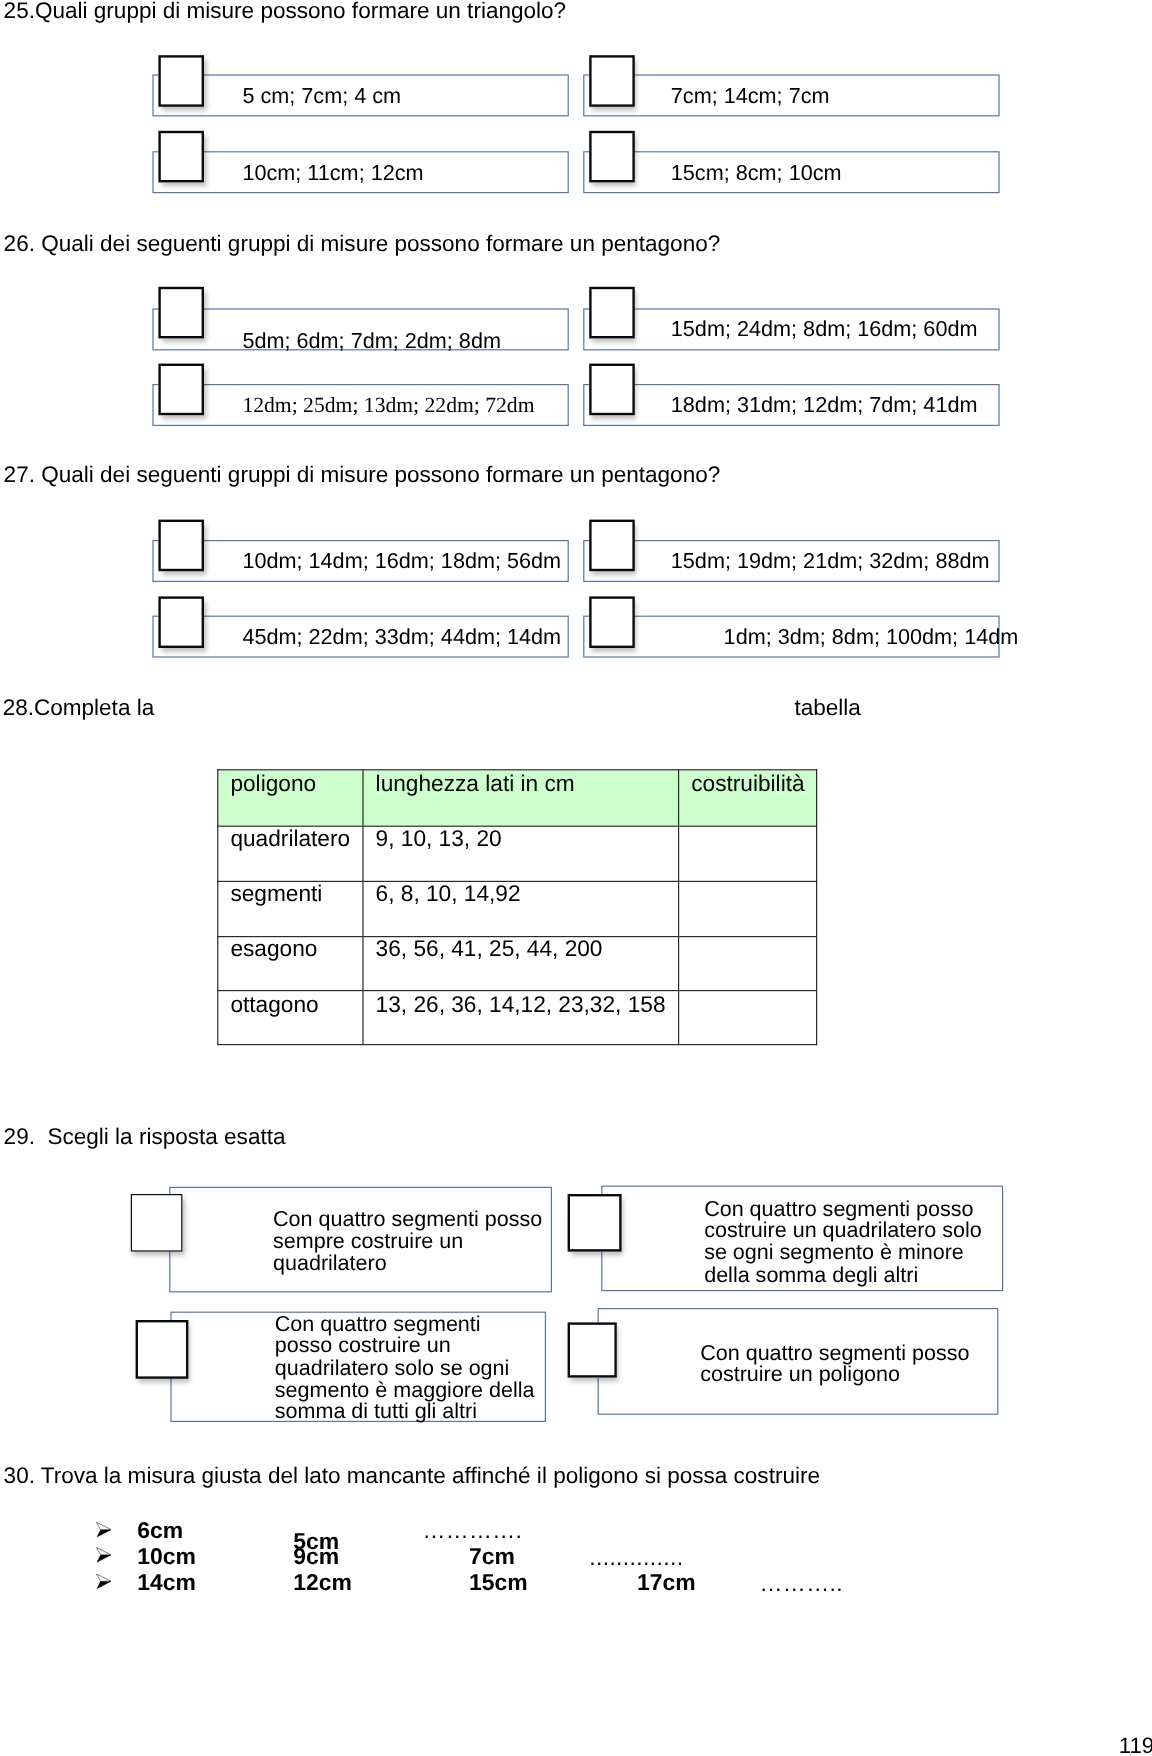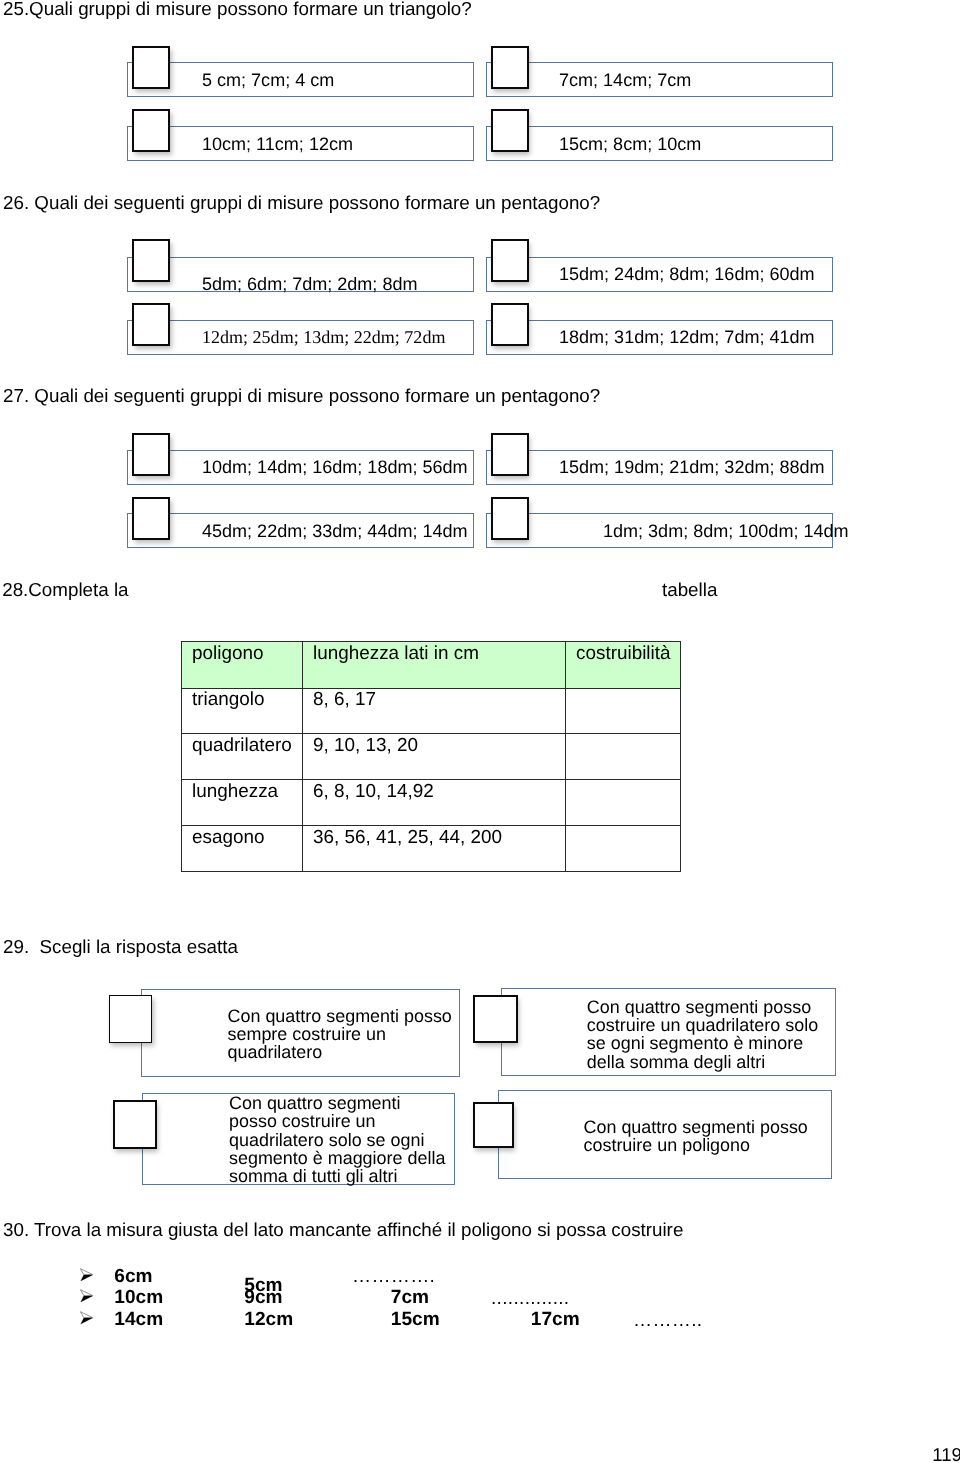--- a/index.html
+++ b/index.html
@@ -88,38 +88,38 @@
       <col style="width:263px">
       <col style="width:115px">
     </colgroup>
  <tbody>
       <tr class="hdr">
   <td style="height:46.5px">poligono</td>
   <td style="height:46.5px">lunghezza lati in cm</td>
   <td style="height:46.5px">costruibilità</td>
  </tr>
  <tr>
-  <td style="height:45.6px">triangolo</td>
-  <td style="height:45.6px">8, 6, 17</td>
-  <td style="height:45.6px"></td>
- </tr>
- <tr>
   <td style="height:46.0px">quadrilatero</td>
   <td style="height:46.0px">9, 10, 13, 20</td>
   <td style="height:46.0px"></td>
  </tr>
  <tr>
-  <td style="height:46.0px">lunghezza</td>
+  <td style="height:46.0px">segmenti</td>
   <td style="height:46.0px">6, 8, 10, 14,92</td>
   <td style="height:46.0px"></td>
  </tr>
  <tr>
   <td style="height:45.5px">esagono</td>
   <td style="height:45.5px">36, 56, 41, 25, 44, 200</td>
   <td style="height:45.5px"></td>
+ </tr>
+ <tr>
+  <td style="height:45.4px">ottagono</td>
+  <td style="height:45.4px">13, 26, 36, 14,12, 23,32, 158</td>
+  <td style="height:45.4px"></td>
  </tr>
 </tbody>
   </table>
 
 <div class="qh" style="left:3px;top:938.3px;">29.&nbsp; Scegli la risposta esatta</div>
 <div class="optbox" style="left:141.4px;top:988.6px;width:318.6px;height:88.4px;"></div>
 <div class="cbsh" style="left:111.2px;top:998.5px;width:42.5px;height:47.5px;"></div>
 <div class="cb thin" style="left:108.7px;top:994.5px;width:43.5px;height:48.5px;"></div>
 <div class="mtxt" style="left:227.5px;top:1006.6px;">
  <div>Con quattro segmenti posso</div>

